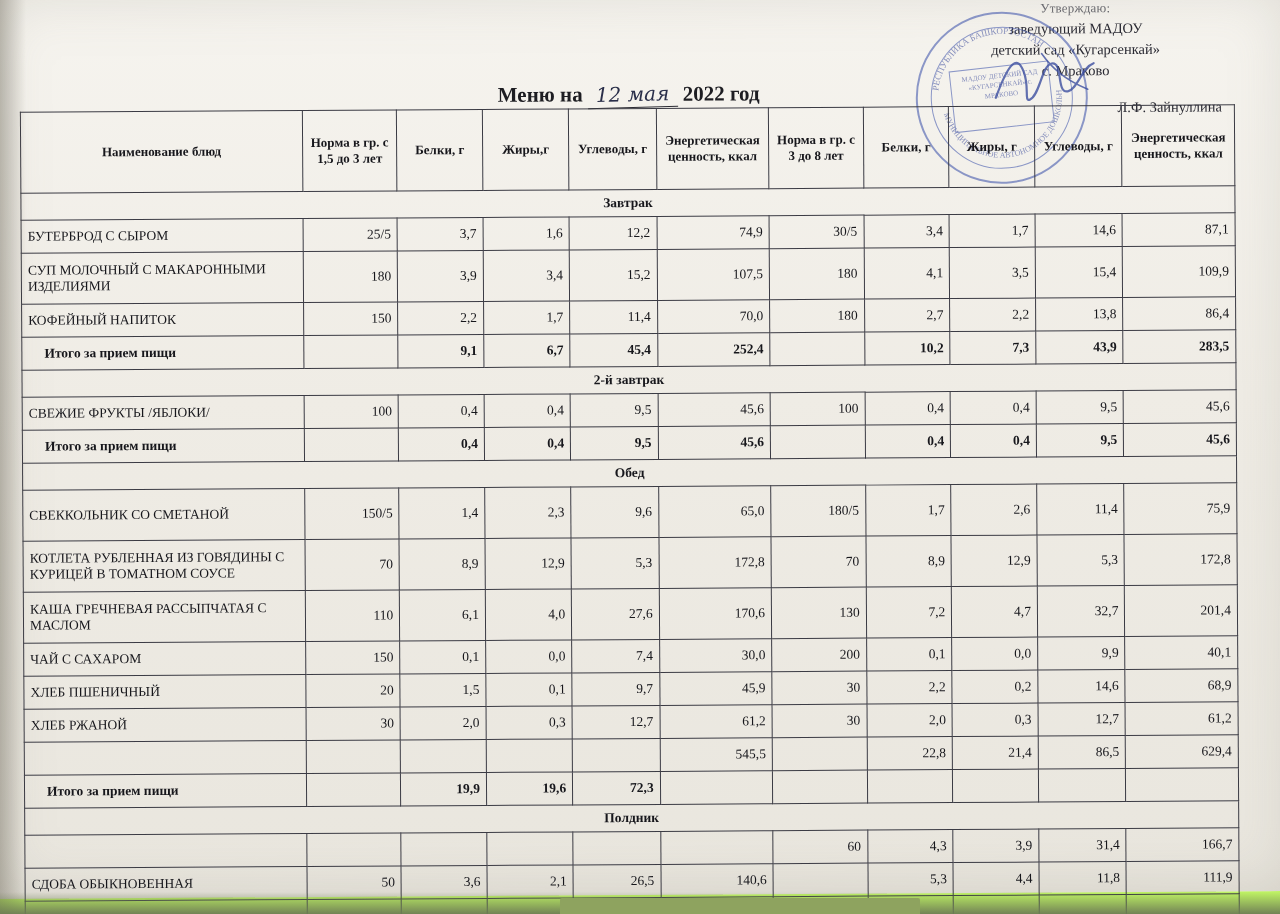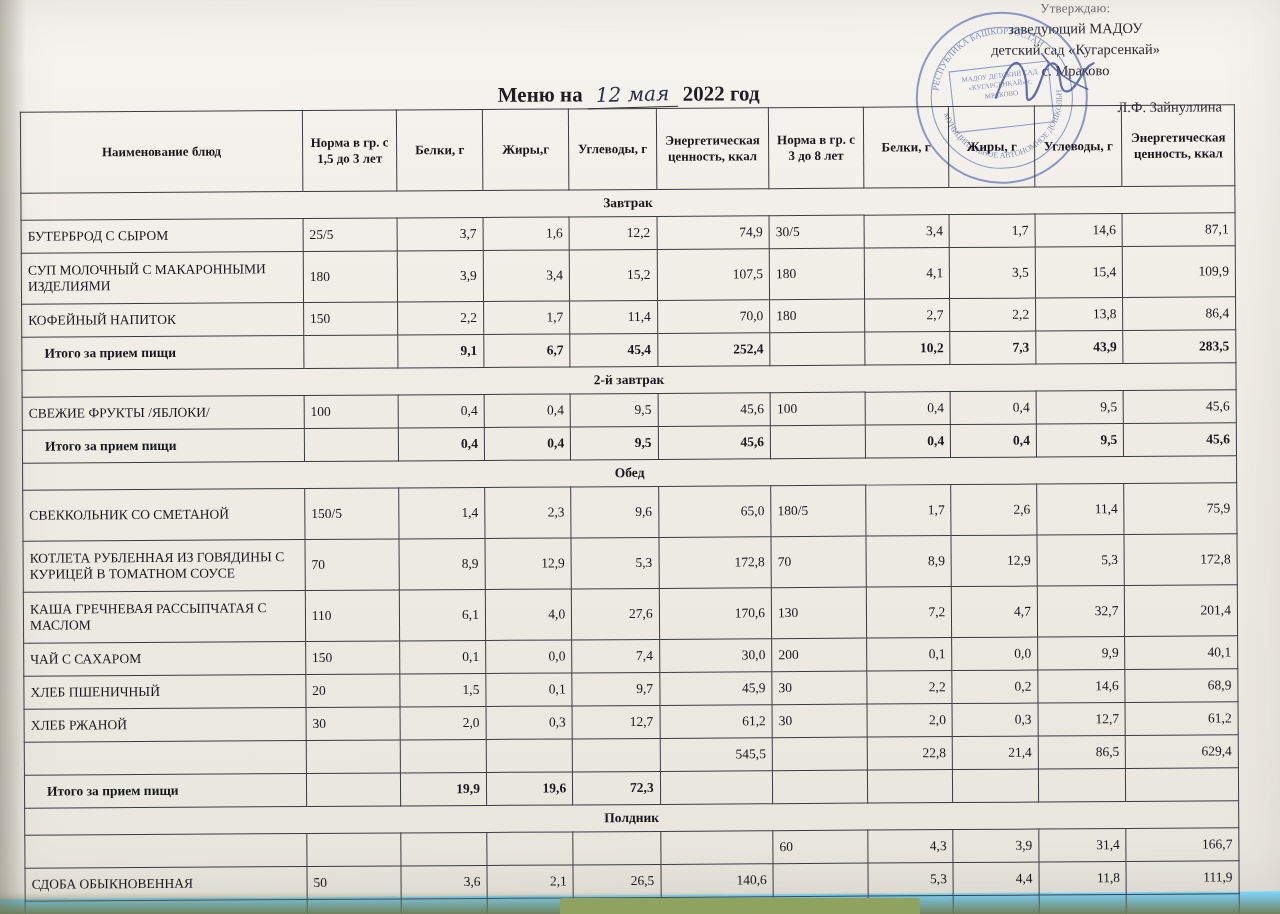--- a/index.html
+++ b/index.html
@@ -10,21 +10,21 @@
   body {
     width: 1280px;
     height: 914px;
     overflow: hidden;
     font-family: "Liberation Serif", serif;
   }
   #page {
     position: relative;
     width: 1280px;
     height: 914px;
-    background: #7dd3fc;
+    background: #bef264;
     overflow: hidden;
   }
   
   .sheet {
     position: absolute;
     left: -8px;
     top: -10px;
     width: 1300px;
     height: 905px;
     background: linear-gradient(180deg,#f6f4ef 0%, #efece5 45%, #e9e6de 100%);
@@ -174,21 +174,21 @@
     padding-left: 10px;
     line-height: 1.18;
     text-transform: uppercase;
     font-size: 13.5px;
   }
   td.num {
     text-align: right;
     padding-right: 12px;
     white-space: nowrap;
   }
-  td.center { text-align: left; }
+  td.center { text-align: right; }
   tr.section td {
     text-align: center;
     font-weight: bold;
     font-size: 13.5px;
     height: 22px;
     padding: 2px;
   }
   tr.total td.dish,
   tr.total td.num {
     font-weight: bold;

